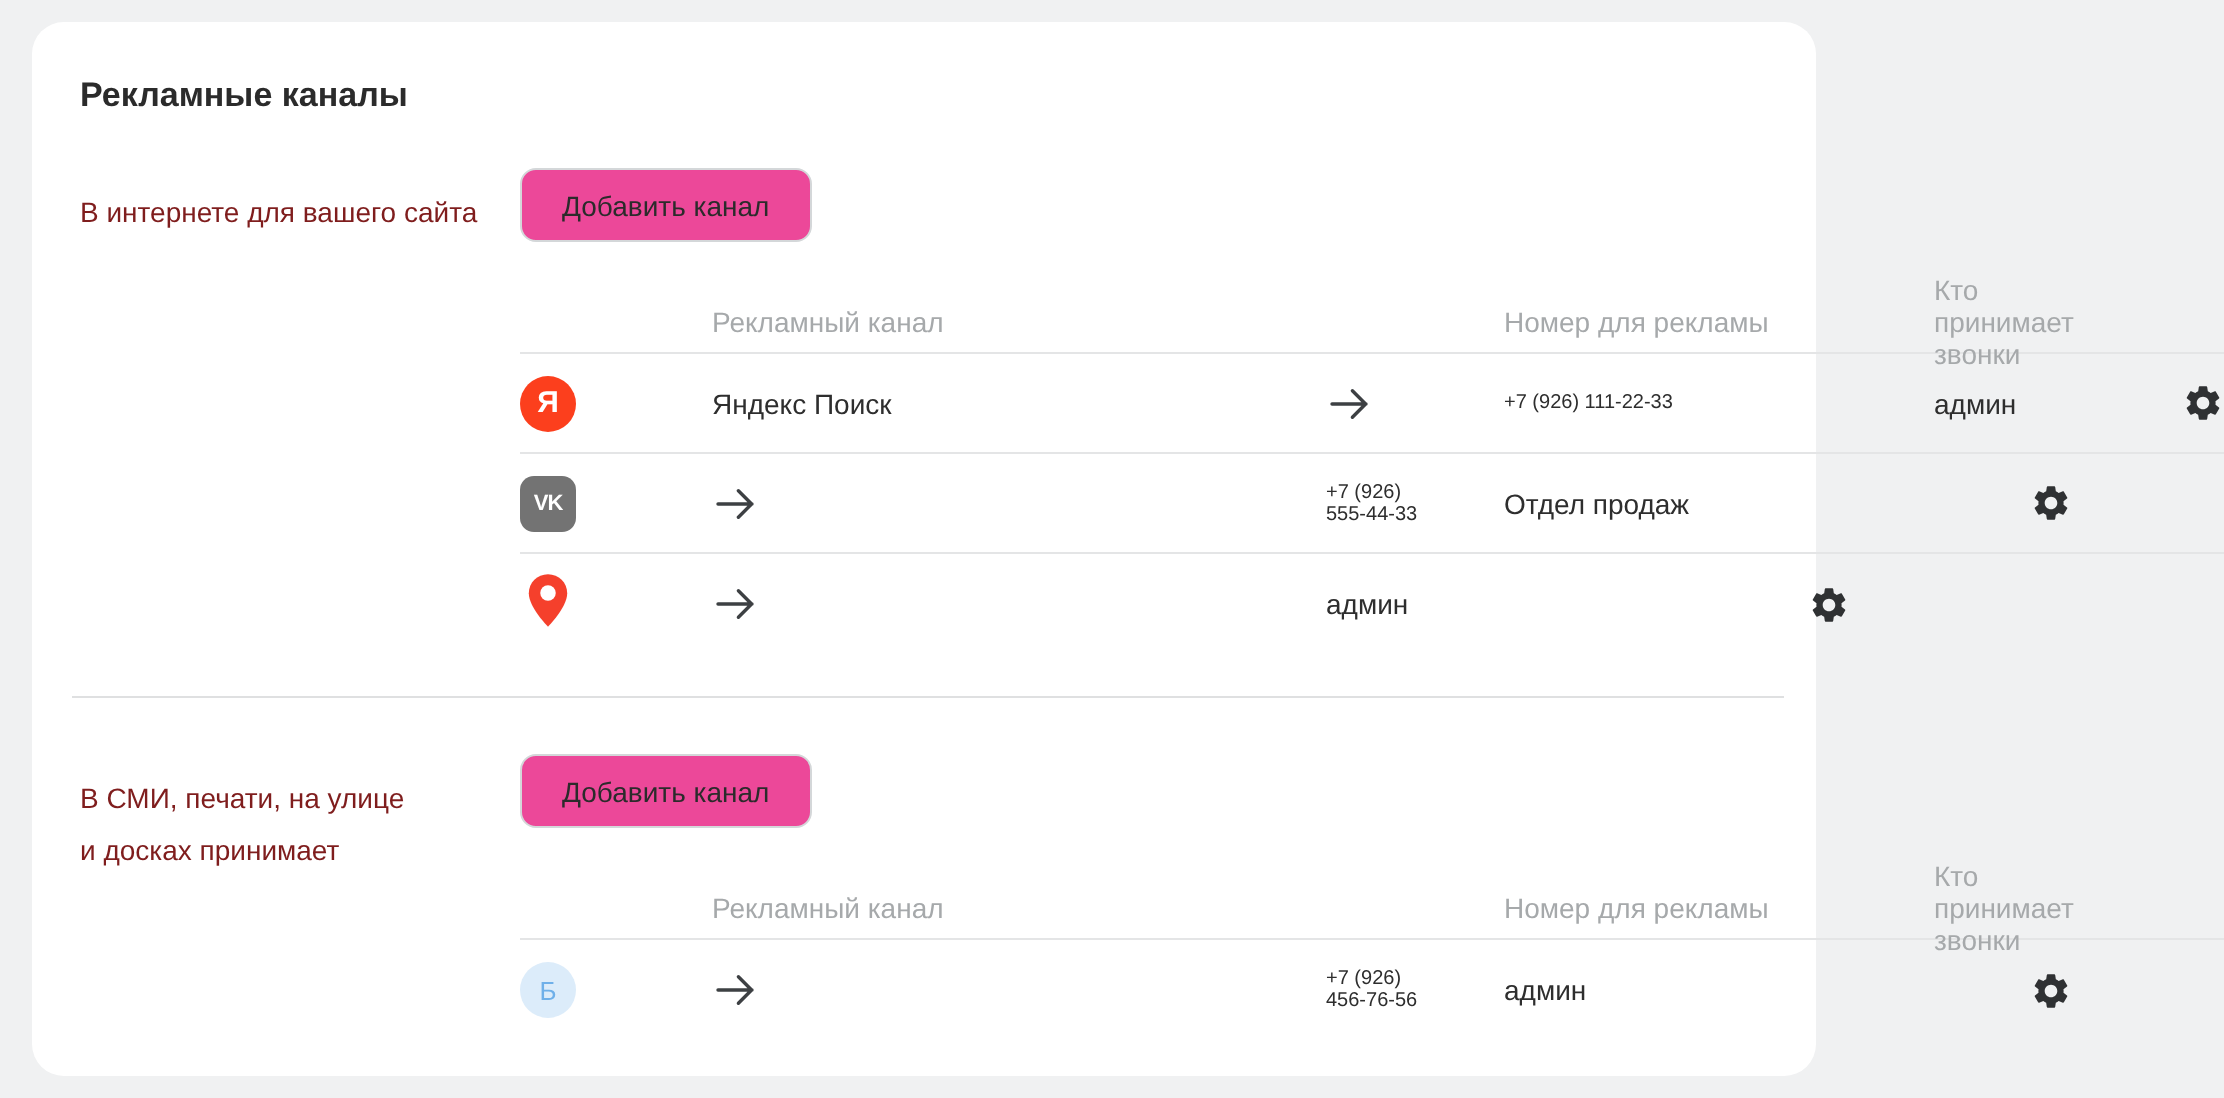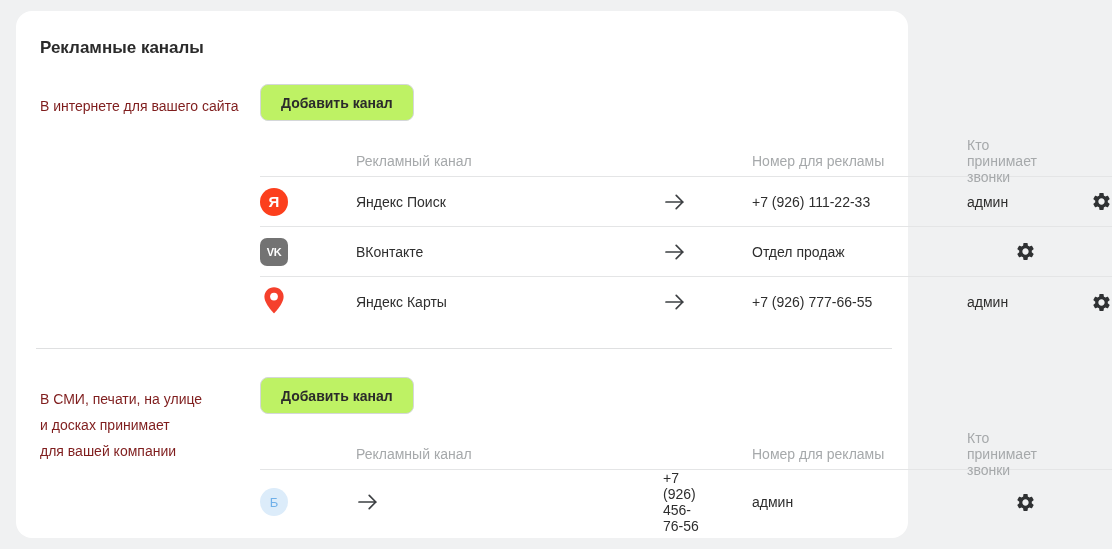--- a/index.html
+++ b/index.html
@@ -33,26 +33,26 @@
     flex: 0 0 220px;
     padding-top: 9px;
     font-size: 14px;
     line-height: 26px;
     color: #7f1d1d;
   }
   .section-content { flex: 1 1 auto; }
   .add-btn {
     height: 37px;
     padding: 0 20px;
-    background: #bef264;
+    background: #ec4899;
     border: 1px solid #d4d7d9;
     border-radius: 8px;
     font-family: "Liberation Sans", sans-serif;
     font-size: 14px;
-    font-weight: 700;
+    font-weight: 400;
     color: #2b2b2b;
     cursor: pointer;
   }
   .table { margin-top: 16px; }
   .trow {
     display: grid;
     grid-template-columns: 54px 265px 47px 173px 1fr 34px;
     align-items: center;
     gap: 42px;
   }
@@ -65,21 +65,21 @@
     color: #a6a9ab;
     font-weight: 400;
   }
   .row {
     height: 50px;
     border-bottom: 1px solid #e4e5e6;
     font-size: 14px;
   }
   .row:last-child { border-bottom: none; }
   .cell-name { font-size: 14px; color: #2e2e2e; }
-  .cell-phone { font-size: 14px; color: #2e2e2e; }
+  .cell-phone { font-size: 10px; color: #2e2e2e; }
   .cell-receiver { font-size: 14px; color: #2e2e2e; }
   .icon-badge {
     width: 28px; height: 28px;
     display: flex; align-items: center; justify-content: center;
     font-weight: 700;
     color: #ffffff;
     user-select: none;
   }
   .badge-circle { border-radius: 50%; }
   .badge-rounded { border-radius: 7px; }
@@ -145,70 +145,67 @@
                   <path d="M19.14 12.94c.04-.3.06-.61.06-.94 0-.32-.02-.64-.07-.94l2.03-1.58c.18-.14.23-.41.12-.61l-1.92-3.32c-.12-.22-.37-.29-.59-.22l-2.39.96c-.5-.38-1.03-.7-1.62-.94l-.36-2.54c-.04-.24-.24-.41-.48-.41h-3.84c-.24 0-.43.17-.47.41l-.36 2.54c-.59.24-1.13.57-1.62.94l-2.39-.96c-.22-.08-.47 0-.59.22L2.74 8.87c-.12.21-.08.47.12.61l2.03 1.58c-.05.3-.09.63-.09.94s.02.64.07.94l-2.03 1.58c-.18.14-.23.41-.12.61l1.92 3.32c.12.22.37.29.59.22l2.39-.96c.5.38 1.03.7 1.62.94l.36 2.54c.05.24.24.41.48.41h3.84c.24 0 .44-.17.47-.41l.36-2.54c.59-.24 1.13-.56 1.62-.94l2.39.96c.22.08.47 0 .59-.22l1.92-3.32c.12-.22.07-.47-.12-.61l-2.01-1.58zM12 15.6c-1.98 0-3.6-1.62-3.6-3.6s1.62-3.6 3.6-3.6 3.6 1.62 3.6 3.6-1.62 3.6-3.6 3.6z"></path>
                 </svg>
             </button>
           </div>
         </div>
 
         <div class="trow row">
           <div>
             <div class="icon-badge badge-rounded vk-badge">VK</div>
           </div>
-          <div class="cell-name">ВКонтакте</div>
-          <div class="arrow-cell">
-            <svg class="arrow-icon" width="24" height="24" viewBox="0 0 24 24">
-                <path d="M3 12h17M13.2 5.4l6.6 6.6-6.6 6.6" fill="none" stroke="currentColor" stroke-width="1.7" stroke-linecap="round" stroke-linejoin="round"></path>
-              </svg>
-          </div>
+          <div class="arrow-cell">
+            <svg class="arrow-icon" width="24" height="24" viewBox="0 0 24 24">
+                <path d="M3 12h17M13.2 5.4l6.6 6.6-6.6 6.6" fill="none" stroke="currentColor" stroke-width="1.7" stroke-linecap="round" stroke-linejoin="round"></path>
+              </svg>
+          </div>
+          <div class="cell-phone">+7 (926) 555-44-33</div>
           <div class="cell-receiver">Отдел продаж</div>
           <div class="gear-cell">
             <button class="gear-btn">
               <svg width="21" height="21" viewBox="0 0 24 24" fill="currentColor">
                   <path d="M19.14 12.94c.04-.3.06-.61.06-.94 0-.32-.02-.64-.07-.94l2.03-1.58c.18-.14.23-.41.12-.61l-1.92-3.32c-.12-.22-.37-.29-.59-.22l-2.39.96c-.5-.38-1.03-.7-1.62-.94l-.36-2.54c-.04-.24-.24-.41-.48-.41h-3.84c-.24 0-.43.17-.47.41l-.36 2.54c-.59.24-1.13.57-1.62.94l-2.39-.96c-.22-.08-.47 0-.59.22L2.74 8.87c-.12.21-.08.47.12.61l2.03 1.58c-.05.3-.09.63-.09.94s.02.64.07.94l-2.03 1.58c-.18.14-.23.41-.12.61l1.92 3.32c.12.22.37.29.59.22l2.39-.96c.5.38 1.03.7 1.62.94l.36 2.54c.05.24.24.41.48.41h3.84c.24 0 .44-.17.47-.41l.36-2.54c.59-.24 1.13-.56 1.62-.94l2.39.96c.22.08.47 0 .59-.22l1.92-3.32c.12-.22.07-.47-.12-.61l-2.01-1.58zM12 15.6c-1.98 0-3.6-1.62-3.6-3.6s1.62-3.6 3.6-3.6 3.6 1.62 3.6 3.6-1.62 3.6-3.6 3.6z"></path>
                 </svg>
             </button>
           </div>
         </div>
 
         <div class="trow row">
           <div>
             <svg class="pin-icon" width="28" height="32" viewBox="0 0 24 28">
               <path fill="#f5402c" d="M12 1C7.3 1 3.6 4.7 3.6 9.3c0 6.2 8.4 14.6 8.4 14.6s8.4-8.4 8.4-14.6C20.4 4.7 16.7 1 12 1z"></path>
               <circle cx="12" cy="9.2" r="3.4" fill="#ffffff"></circle>
             </svg>
           </div>
-          <div class="cell-name">Яндекс Карты</div>
-          <div class="arrow-cell">
-            <svg class="arrow-icon" width="24" height="24" viewBox="0 0 24 24">
-                <path d="M3 12h17M13.2 5.4l6.6 6.6-6.6 6.6" fill="none" stroke="currentColor" stroke-width="1.7" stroke-linecap="round" stroke-linejoin="round"></path>
-              </svg>
-          </div>
-          <div class="cell-phone">+7 (926) 777-66-55</div>
+          <div class="arrow-cell">
+            <svg class="arrow-icon" width="24" height="24" viewBox="0 0 24 24">
+                <path d="M3 12h17M13.2 5.4l6.6 6.6-6.6 6.6" fill="none" stroke="currentColor" stroke-width="1.7" stroke-linecap="round" stroke-linejoin="round"></path>
+              </svg>
+          </div>
           <div class="cell-receiver">админ</div>
           <div class="gear-cell">
             <button class="gear-btn">
               <svg width="21" height="21" viewBox="0 0 24 24" fill="currentColor">
                   <path d="M19.14 12.94c.04-.3.06-.61.06-.94 0-.32-.02-.64-.07-.94l2.03-1.58c.18-.14.23-.41.12-.61l-1.92-3.32c-.12-.22-.37-.29-.59-.22l-2.39.96c-.5-.38-1.03-.7-1.62-.94l-.36-2.54c-.04-.24-.24-.41-.48-.41h-3.84c-.24 0-.43.17-.47.41l-.36 2.54c-.59.24-1.13.57-1.62.94l-2.39-.96c-.22-.08-.47 0-.59.22L2.74 8.87c-.12.21-.08.47.12.61l2.03 1.58c-.05.3-.09.63-.09.94s.02.64.07.94l-2.03 1.58c-.18.14-.23.41-.12.61l1.92 3.32c.12.22.37.29.59.22l2.39-.96c.5.38 1.03.7 1.62.94l.36 2.54c.05.24.24.41.48.41h3.84c.24 0 .44-.17.47-.41l.36-2.54c.59-.24 1.13-.56 1.62-.94l2.39.96c.22.08.47 0 .59-.22l1.92-3.32c.12-.22.07-.47-.12-.61l-2.01-1.58zM12 15.6c-1.98 0-3.6-1.62-3.6-3.6s1.62-3.6 3.6-3.6 3.6 1.62 3.6 3.6-1.62 3.6-3.6 3.6z"></path>
                 </svg>
             </button>
           </div>
         </div>
       </div>
     </div>
   </div>
 
   <hr class="section-divider">
 
   <div class="section" style="margin-top: 28px;">
     <div class="section-label">
       <div>В СМИ, печати, на улице</div>
       <div>и досках принимает</div>
-      <div>для вашей компании</div>
     </div>
     <div class="section-content">
       <button class="add-btn">Добавить канал</button>
 
       <div class="table">
         <div class="trow thead">
           <div class="th"></div>
           <div class="th">Рекламный канал</div>
           <div class="th"></div>
           <div class="th">Номер для рекламы</div>

